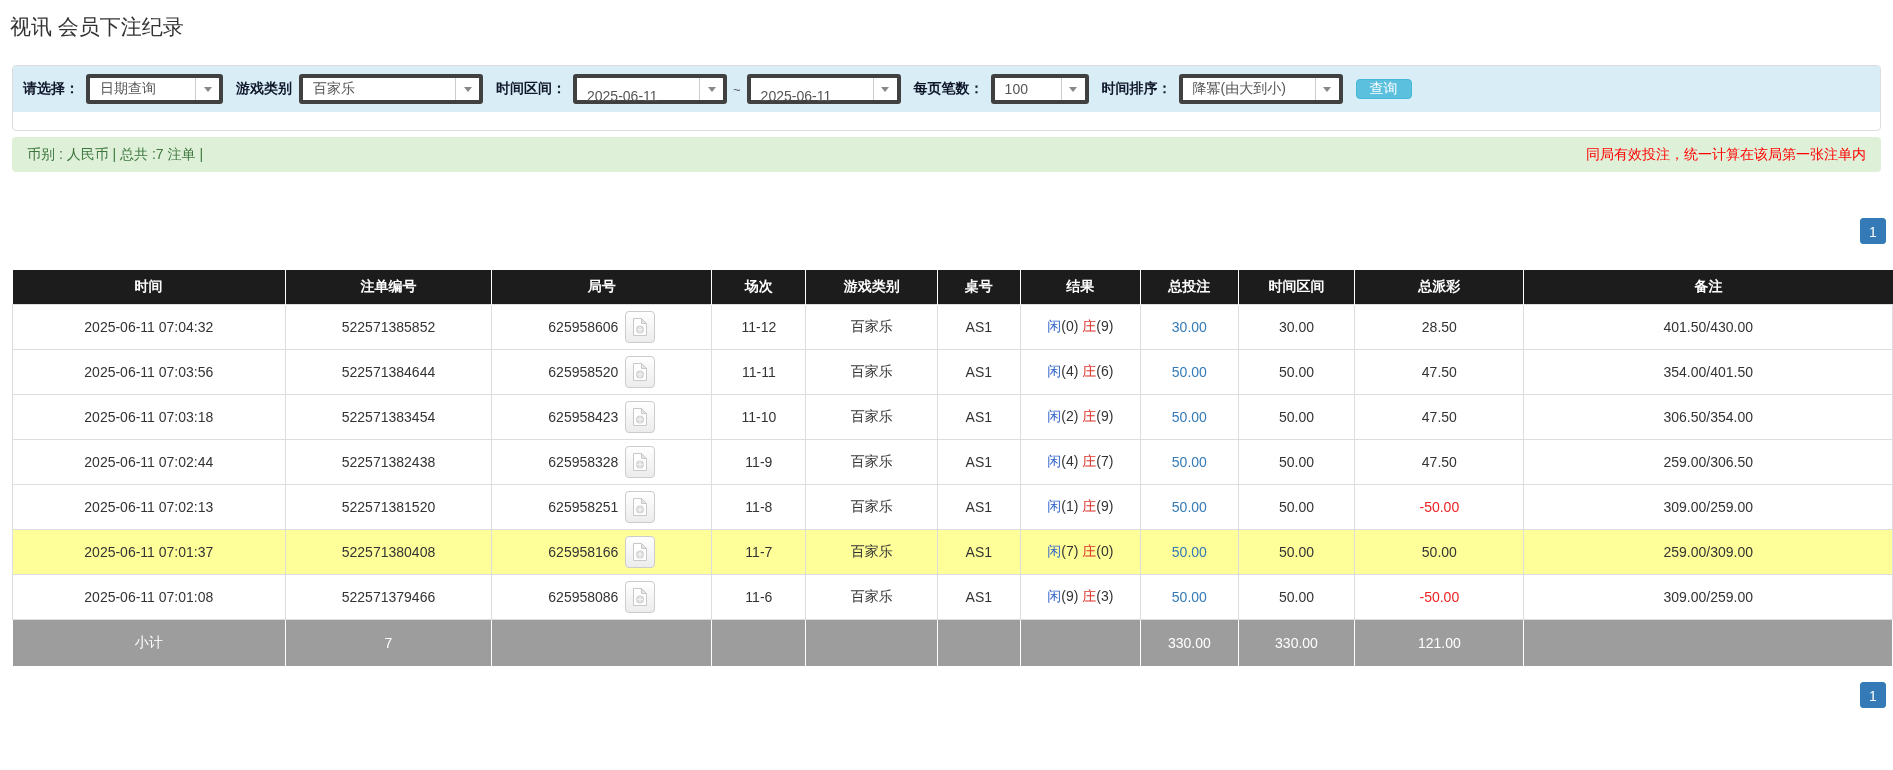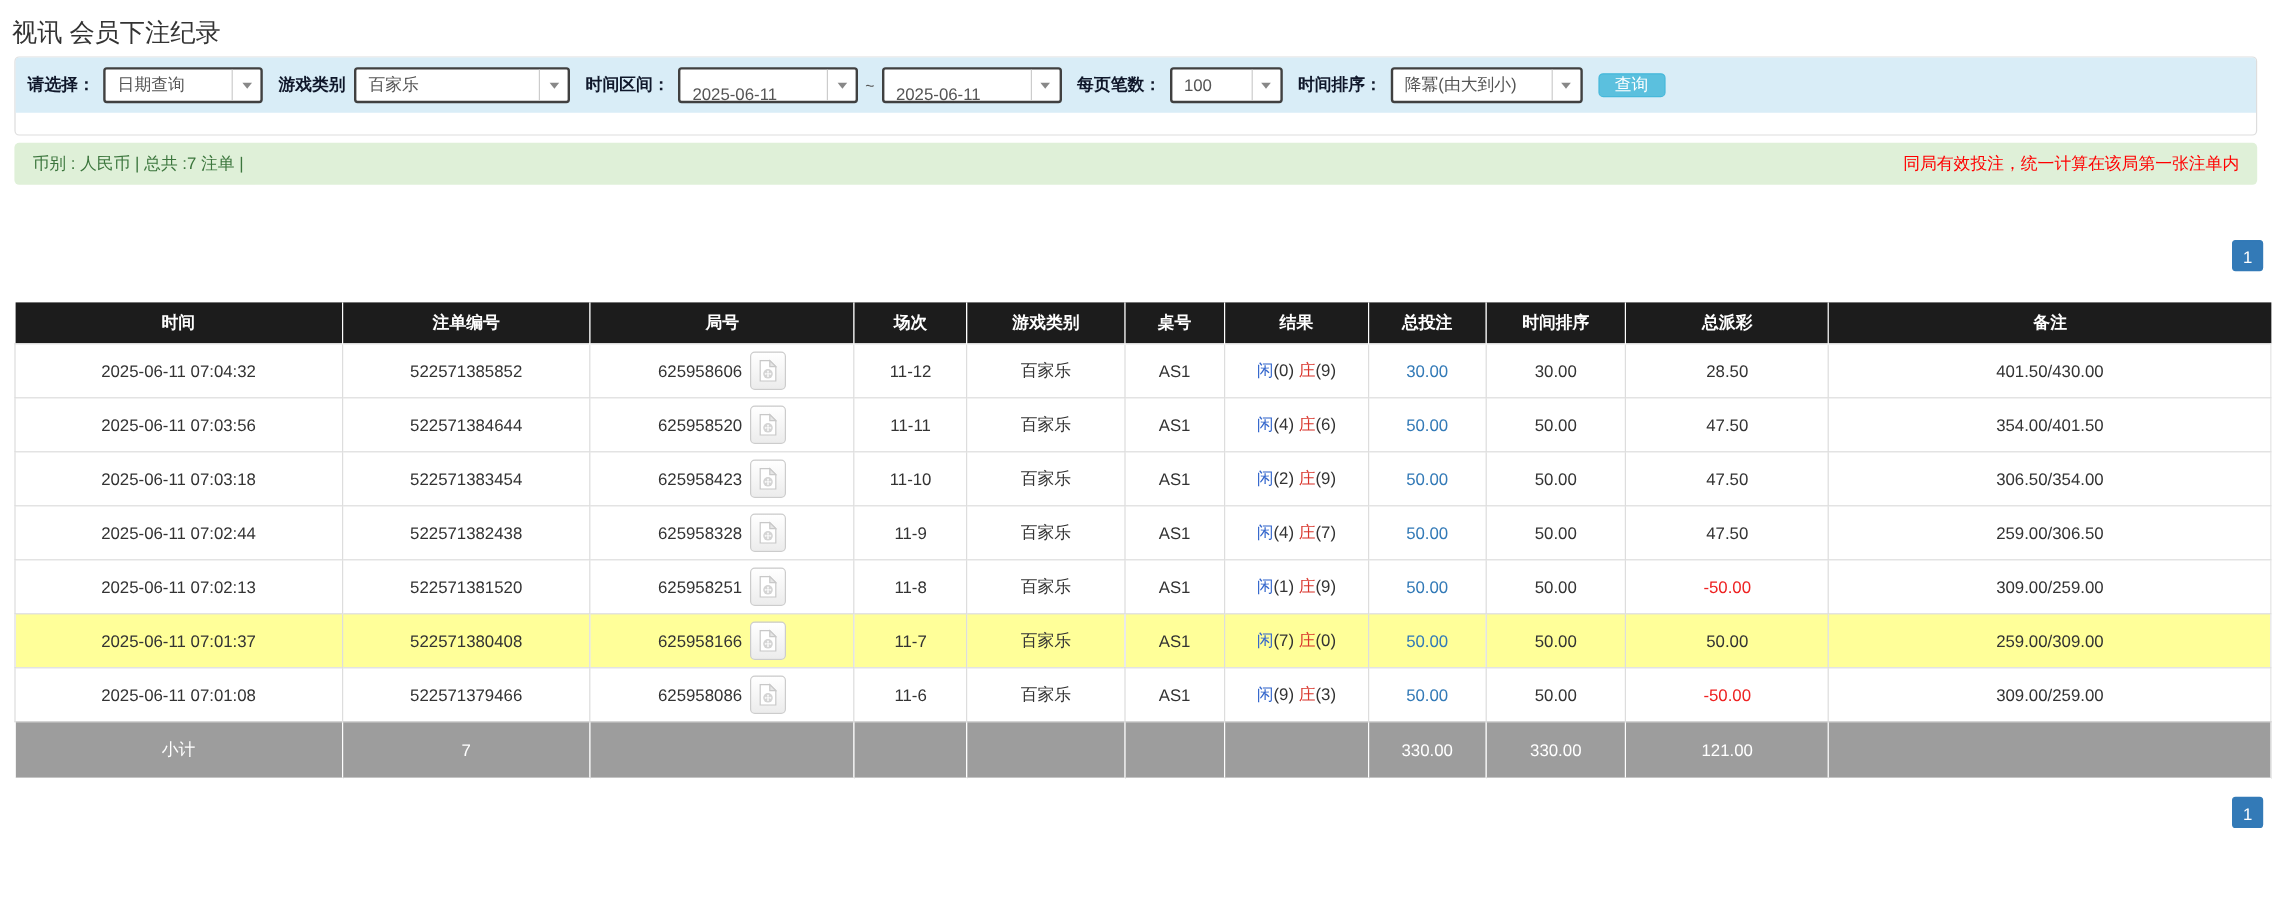--- a/index.html
+++ b/index.html
@@ -3,31 +3,31 @@
 <meta charset="utf-8">
 <style>
   * { box-sizing: border-box; }
   html,body { margin:0; padding:0; }
   body {
     width:1893px; height:770px; overflow:hidden;
     background:#fff;
     font-family:"Liberation Sans","DejaVu Sans",sans-serif;
     color:#333;
   }
-  .page-title { font-size:21px; color:#333; font-weight:400; margin:13px 0 6px 10px; }
+  .page-title { font-size:21px; color:#333; font-weight:400; margin:13px 0 24px 10px; }
 
   
   .panel { margin:4px 12px 0 12px; border:1px solid #ddd; border-radius:4px; background:#fff; }
   .panel-heading {
     background:var(--toolbar-bg,#d9edf7); border-radius:3px 3px 0 0;
     padding:8px 10px; display:flex; align-items:center; gap:7px;
   }
   .panel-body { height:18px; }
   .flabel { font-weight:bold; font-size:14px; color:#0f172a; white-space:nowrap; margin-left:6px; }
-  .sel { display:inline-flex; align-items:stretch; background:#fff; border:2px solid #404040; border-radius:3px; height:30px; }
+  .sel { display:inline-flex; align-items:stretch; background:#fff; border:4px solid #404040; border-radius:3px; height:30px; }
   .sel-val { display:flex; align-items:center; padding:0 10px; font-size:14px; color:#555; white-space:nowrap; }
   .sel-arrow { width:24px; border-left:1px solid #ccc; display:flex; align-items:center; justify-content:center; cursor:pointer; }
   .caret { width:0; height:0; border-left:4px solid transparent; border-right:4px solid transparent; border-top:5px solid #888; }
   .w-qtype { width:105px; } .w-game { width:152px; } .w-date { width:122px;margin-top:13px; } .w-size { width:66px; } .w-sort { width:132px; }
   .tilde { font-size:13px; color:#555; margin:0 -1px; }
   .btn-query {
     background:var(--query-button,#5bc0de); border:1px solid #46b8da; color:#fff;
     font-size:14px; height:20px; padding:0 13px; border-radius:4px; cursor:pointer; margin-left:6px;
     font-family:inherit;
   }
@@ -164,21 +164,21 @@
   <thead>
     <tr>
         <th>时间</th>
         <th>注单编号</th>
         <th>局号</th>
         <th>场次</th>
         <th>游戏类别</th>
         <th>桌号</th>
         <th>结果</th>
         <th>总投注</th>
-        <th>时间排序</th>
+        <th>时间区间</th>
         <th>总派彩</th>
         <th>备注</th>
       </tr>
   </thead>
   <tbody>
       <tr>
         <td>2025-06-11 07:04:32</td>
         <td>522571385852</td>
         <td><span class="round-wrap">
             <span>625958606</span>

